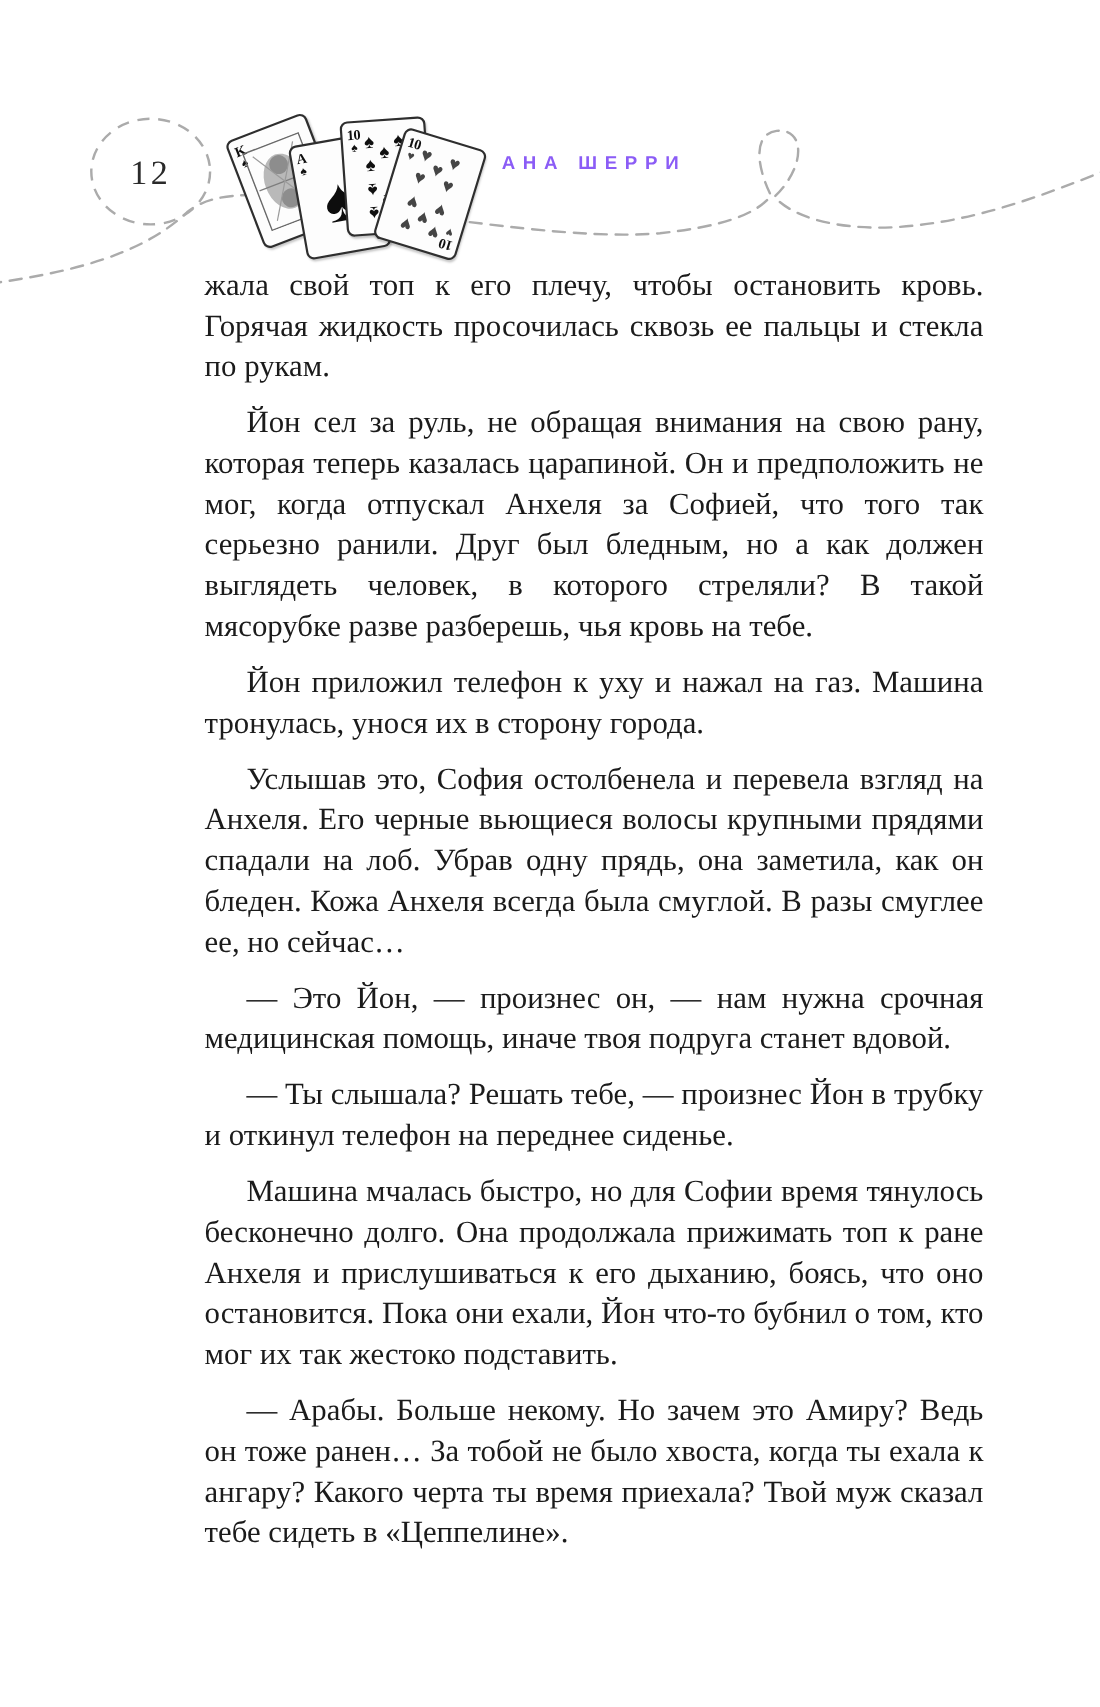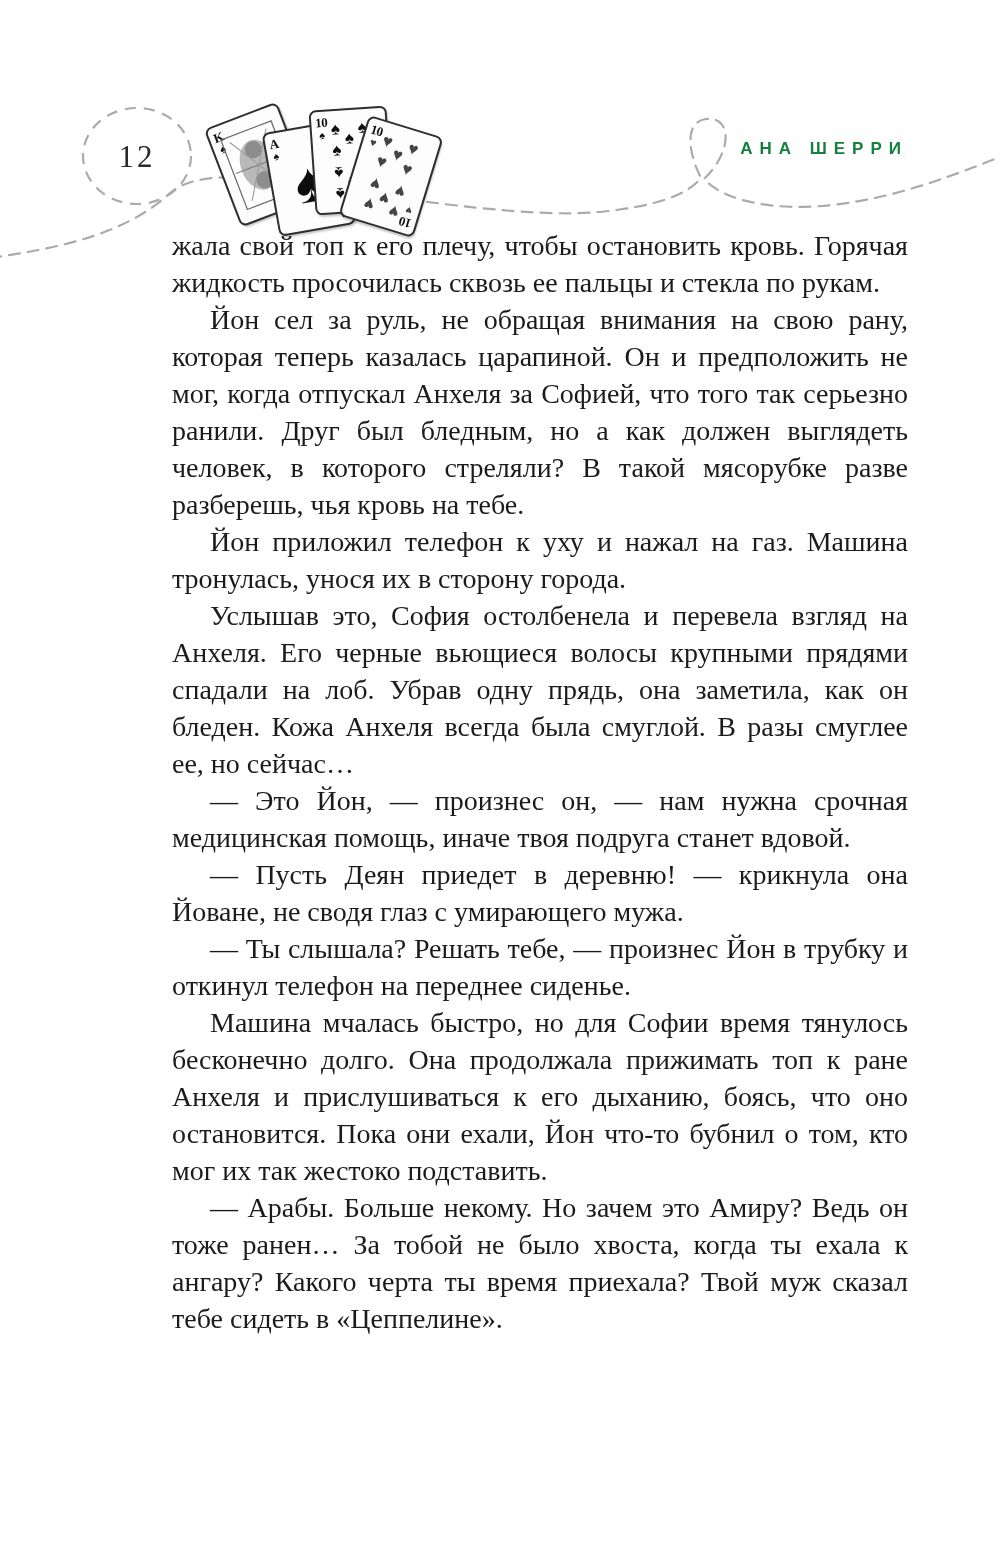--- a/index.html
+++ b/index.html
@@ -15,23 +15,23 @@
 
   .pagenum{
     position:absolute;left:83px;top:108px;width:108px;height:97px;
     display:flex;align-items:center;justify-content:center;
     font-family:Liberation Serif, serif;
     font-size:31px;letter-spacing:3px;color:#2a2a2a;z-index:1;
   }
 
   .author{
     position:absolute;left:172px;top:139px;width:736px;
-    text-align:right;
+    text-align:center;
     font-family:"Liberation Sans", sans-serif;
-    font-size:17px;font-weight:700;letter-spacing:7px;color:#15803d;
+    font-size:17px;font-weight:700;letter-spacing:7px;color:#8b5cf6;
   }
 
   
   .cards{position:absolute;left:206px;top:96px;width:256px;height:142px;z-index:2;}
   .card{
     position:absolute;width:74px;height:101px;background:#fdfdfd;
     border:2px solid #2e2e2e;border-radius:7px;
     box-shadow:1px 2px 2px rgba(0,0,0,0.22);
   }
   .card.king{left:14px;top:16px;transform:rotate(-21deg);z-index:1;}
@@ -65,21 +65,21 @@
     font-size:56px;color:#0d0d0d;line-height:1;
   }
   .kface{position:absolute;left:9px;right:9px;top:13px;bottom:13px;}
 
   
   .text{
     position:absolute;left:172px;top:227px;width:736px;
     font-size:28px;line-height:37px;color:#1b1b1b;
     text-align:justify;
   }
-  .text p{margin:0;text-indent:38px;}
+  .text p{margin:14px;text-indent:38px;}
   .text p.cont{text-indent:0;}
 </style>
 </head>
 <body>
 
 <div class="page">
 
   <svg class="swirl-svg" width="1000" height="300" viewBox="0 0 1000 300">
     <path d="M -10 258 C 60 248, 126 234, 170 193 C 198 170, 250 176, 320 188 C 430 202, 530 218, 600 212 C 655 206, 686 196, 701 178 C 688 152, 684 122, 706 119 C 731 116, 734 150, 704 179 C 726 203, 780 211, 832 205 C 895 198, 950 177, 1010 153" fill="none" stroke="#ababab" stroke-width="2.2" stroke-dasharray="11 8" stroke-linecap="round"></path>
     <ellipse cx="137" cy="156" rx="54" ry="48" fill="none" stroke="#ababab" stroke-width="2.2" stroke-dasharray="11 8"></ellipse>
@@ -166,19 +166,18 @@
     </div>
 
   </div>
 
   <div class="text">
     <p class="cont">жала свой топ к его плечу, чтобы остановить кровь. Горячая жидкость просочилась сквозь ее пальцы и стекла по рукам.</p>
     <p>Йон сел за руль, не обращая внимания на свою рану, которая теперь казалась царапиной. Он и предположить не мог, когда отпускал Анхеля за Софией, что того так серьезно ранили. Друг был бледным, но а как должен выглядеть человек, в которого стреляли? В такой мясорубке разве разберешь, чья кровь на тебе.</p>
     <p>Йон приложил телефон к уху и нажал на газ. Машина тронулась, унося их в сторону города.</p>
     <p>Услышав это, София остолбенела и перевела взгляд на Анхеля. Его черные вьющиеся волосы крупными прядями спадали на лоб. Убрав одну прядь, она заметила, как он бледен. Кожа Анхеля всегда была смуглой. В разы смуглее ее, но сейчас…</p>
     <p>— Это Йон, — произнес он, — нам нужна срочная медицинская помощь, иначе твоя подруга станет вдовой.</p>
-    <p>— Пусть Деян приедет в деревню! — крикнула она Йоване, не сводя глаз с умирающего мужа.</p>
     <p>— Ты слышала? Решать тебе, — произнес Йон в трубку и откинул телефон на переднее сиденье.</p>
     <p>Машина мчалась быстро, но для Софии время тянулось бесконечно долго. Она продолжала прижимать топ к ране Анхеля и прислушиваться к его дыханию, боясь, что оно остановится. Пока они ехали, Йон что-то бубнил о том, кто мог их так жестоко подставить.</p>
     <p>— Арабы. Больше некому. Но зачем это Амиру? Ведь он тоже ранен… За тобой не было хвоста, когда ты ехала к ангару? Какого черта ты время приехала? Твой муж сказал тебе сидеть в «Цеппелине».</p>
   </div>
 
 </div>
 
 </body></html>

